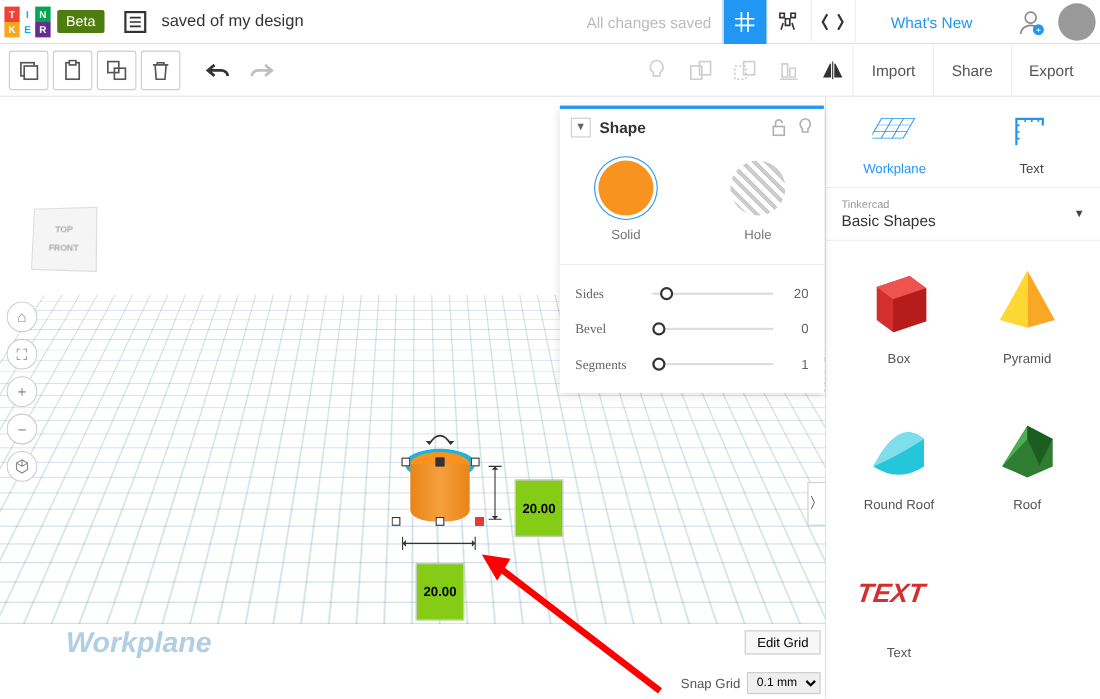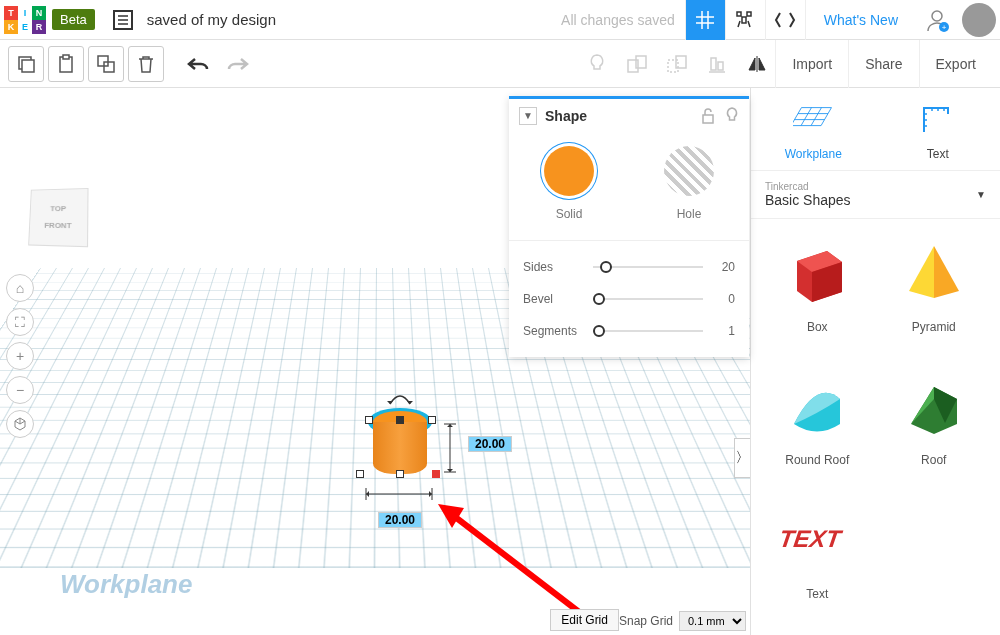--- a/index.html
+++ b/index.html
@@ -9,21 +9,21 @@
 .logo span { width: 14px; height: 14px; font-size: 9px; font-weight: bold; display: flex; align-items: center; justify-content: center; color: #fff; }
 .l1 { background: #ef4136; } .l2 { background: #fff; color: #00aeef !important; } .l3 { background: #00a651; }
 .l4 { background: #faa61a; } .l5 { background: #fff; color: #00aeef !important; } .l6 { background: #662d91; }
 .beta { background: #4d7c0f; color: #fff; padding: 3px 8px; font-size: 13px; border-radius: 2px; margin-left: 6px; }
 .doc-icon { width: 28px; height: 28px; display: flex; align-items: center; justify-content: center; margin-left: 14px; font-size: 18px; }
 .title { margin-left: 10px; font-size: 15px; color: #333; font-weight: 500; flex: 1; }
 .saved { color: #bbb; font-size: 14px; margin-right: 10px; }
 .hbtns { display: flex; align-items: center; height: 40px; }
 .hbtn { width: 40px; height: 40px; display: flex; align-items: center; justify-content: center; border-left: 1px solid #eee; }
 .hbtn.grid { background: #2196F3; }
-.whatsnew { color: #2196F3; font-size: 14px; padding: 0 18px; border-left: 1px solid #eee; height: 40px; display: flex; align-items: center; }
+.whatsnew { color: #2196F3; font-size: 14px; padding: 0 32px; border-left: 1px solid #eee; height: 40px; display: flex; align-items: center; }
 .usericons { display: flex; align-items: center; }
 .usericons > div { width: 34px; height: 34px; display: flex; align-items: center; justify-content: center; margin: 0 4px; }
 .avatar { width: 30px; height: 30px; border-radius: 50%; background: #999; }
 .toolbar { height: 48px; display: flex; align-items: center; border-bottom: 1px solid #e0e0e0; padding: 0 8px; }
 .tbgroup { display: flex; gap: 4px; }
 .tbtn { width: 36px; height: 36px; display: flex; align-items: center; justify-content: center; color: #555; border-radius: 3px; }
 .tbtn.bordered { border: 1px solid #ccc; }
 .spacer { flex: 1; }
 .actbtn { padding: 8px 16px; font-size: 14px; color: #555; border-left: 1px solid #eee; height: 48px; display: flex; align-items: center; }
 .main { display: flex; height: 547px; position: relative; }
@@ -32,54 +32,54 @@
 .wmlabel { position: absolute; left: 60px; bottom: 35px; font-size: 26px; font-style: italic; font-weight: bold; color: rgba(100,160,200,.5); }
 .cube-nav { position: absolute; left: 28px; top: 100px; width: 60px; height: 58px; background: #f5f5f5; border: 1px solid #ddd; display: flex; flex-direction: column; align-items: center; justify-content: center; transform: perspective(200px) rotateY(-12deg) rotateX(8deg); }
 .cube-nav span { font-size: 8px; font-weight: bold; color: #aaa; }
 .lnav { position: absolute; left: 6px; top: 186px; display: flex; flex-direction: column; gap: 6px; }
 .crl { width: 28px; height: 28px; border: 1px solid #ccc; border-radius: 50%; display: flex; align-items: center; justify-content: center; background: #fff; font-size: 14px; color: #888; }
 .cylobj { position: absolute; left: 360px; top: 320px; width: 80px; }
 .cyl-top { width: 64px; height: 28px; background: #1bb4e0; border-radius: 50%; position: absolute; top: 0; left: 8px; }
 .cyl-top::after { content: ''; position: absolute; top: 3px; left: 5px; width: 54px; height: 22px; background: #f7931e; border-radius: 50%; }
 .cyl-body { width: 54px; height: 52px; background: linear-gradient(90deg,#e8841a,#f7a03e,#e8841a); position: absolute; top: 14px; left: 13px; border-radius: 0 0 40% 40% / 0 0 20% 20%; }
 .handle { width: 8px; height: 8px; background: #fff; border: 1px solid #333; position: absolute; }
-.dim-label { position: absolute; background: #7dd3fc; border: 1px solid #ccc; padding: 0 6px; font-size: 12px; font-weight: bold; }
+.dim-label { position: absolute; background: #84cc16; border: 1px solid #ccc; padding: 18px 6px; font-size: 12px; font-weight: bold; }
 .redarrow { position: absolute; left: 430px; top: 410px; }
 .panel { position: absolute; top: 96px; right: 251px; width: 240px; background: #fff; box-shadow: 0 2px 8px rgba(0,0,0,.15); z-index: 10; }
 .panel-h { height: 36px; display: flex; align-items: center; padding: 0 10px; border-top: 3px solid #2196F3; }
 .panel-h .title { font-weight: bold; font-size: 14px; color: #333; flex: 1; margin: 0; }
 .caret { width: 18px; height: 18px; border: 1px solid #ccc; display: flex; align-items: center; justify-content: center; font-size: 10px; color: #666; margin-right: 8px; }
 .shape-choice { display: flex; justify-content: space-around; padding: 14px 0 18px; }
 .choice { text-align: center; }
 .choice .ball { width: 50px; height: 50px; border-radius: 50%; margin: 0 auto 8px; }
 .solid .ball { background: #f7931e; box-shadow: 0 0 0 3px #fff, 0 0 0 4px #2196F3; }
 .hole .ball { background: repeating-linear-gradient(45deg,#ccc 0 4px,#fff 4px 8px); }
 .choice span { font-size: 12px; color: #777; }
 .params { border-top: 1px solid #eee; padding: 10px 14px; background: rgba(255,255,255,.85); }
 .prow { display: flex; align-items: center; height: 32px; font-size: 12px; color: #666; }
-.prow .lbl { width: 70px; }
+.prow .lbl { width: 70px; font-family: Liberation Serif, serif; }
 .prow .sld { flex: 1; height: 2px; background: #ddd; position: relative; }
 .prow .sld .knob { width: 12px; height: 12px; border: 2px solid #333; border-radius: 50%; background: #fff; position: absolute; top: -5px; }
 .prow .val { width: 32px; text-align: right; }
 .sidebar { width: 250px; border-left: 1px solid #e0e0e0; background: #fff; display: flex; flex-direction: column; }
 .sb-top { display: flex; border-bottom: 1px solid #eee; }
 .sb-opt { flex: 1; text-align: center; padding: 10px 0 8px; cursor: pointer; }
 .sb-opt .icn { width: 40px; height: 40px; margin: 0 auto 6px; }
 .sb-opt span { font-size: 12px; color: #444; }
 .sb-opt.active { color: #2196F3; }
 .sb-opt.active span { color: #2196F3; }
 .dropdown { padding: 10px 14px; border-bottom: 1px solid #eee; position: relative; }
 .dropdown .sup { font-size: 10px; color: #999; }
 .dropdown .mainl { font-size: 14px; color: #333; }
 .dropdown::after { content: '▼'; position: absolute; right: 14px; top: 18px; font-size: 10px; color: #444; }
 .shapes { display: grid; grid-template-columns: 1fr 1fr; gap: 8px; padding: 12px; overflow-y: auto; flex: 1; }
 .shape { text-align: center; }
 .shape .prev { width: 100px; height: 80px; margin: 0 auto 6px; display: flex; align-items: center; justify-content: center; }
 .shape span { font-size: 12px; color: #555; }
-.bottom-r { position: absolute; right: 254px; bottom: 4px; display: flex; flex-direction: row; align-items: flex-end; gap: 0; z-index: 5; }
+.bottom-r { position: absolute; right: 254px; bottom: 4px; display: flex; flex-direction: column; align-items: flex-end; gap: 16px; z-index: 5; }
 .editgrid-btn { font-size: 12px; padding: 3px 10px; border: 1px solid #ccc; background: #f7f7f7; }
 .snap { font-size: 12px; color: #555; display: flex; align-items: center; gap: 6px; }
 .snap select { font-size: 11px; border: 1px solid #ccc; padding: 2px 4px; }
 .collapse-tab { position: absolute; right: 250px; top: 350px; width: 16px; height: 40px; background: #fff; border: 1px solid #ccc; border-right: none; display: flex; align-items: center; justify-content: center; font-size: 14px; z-index: 3; }
 svg { display: block; }
 </style>
 </head>
 <body>
 
 <div class="header">

